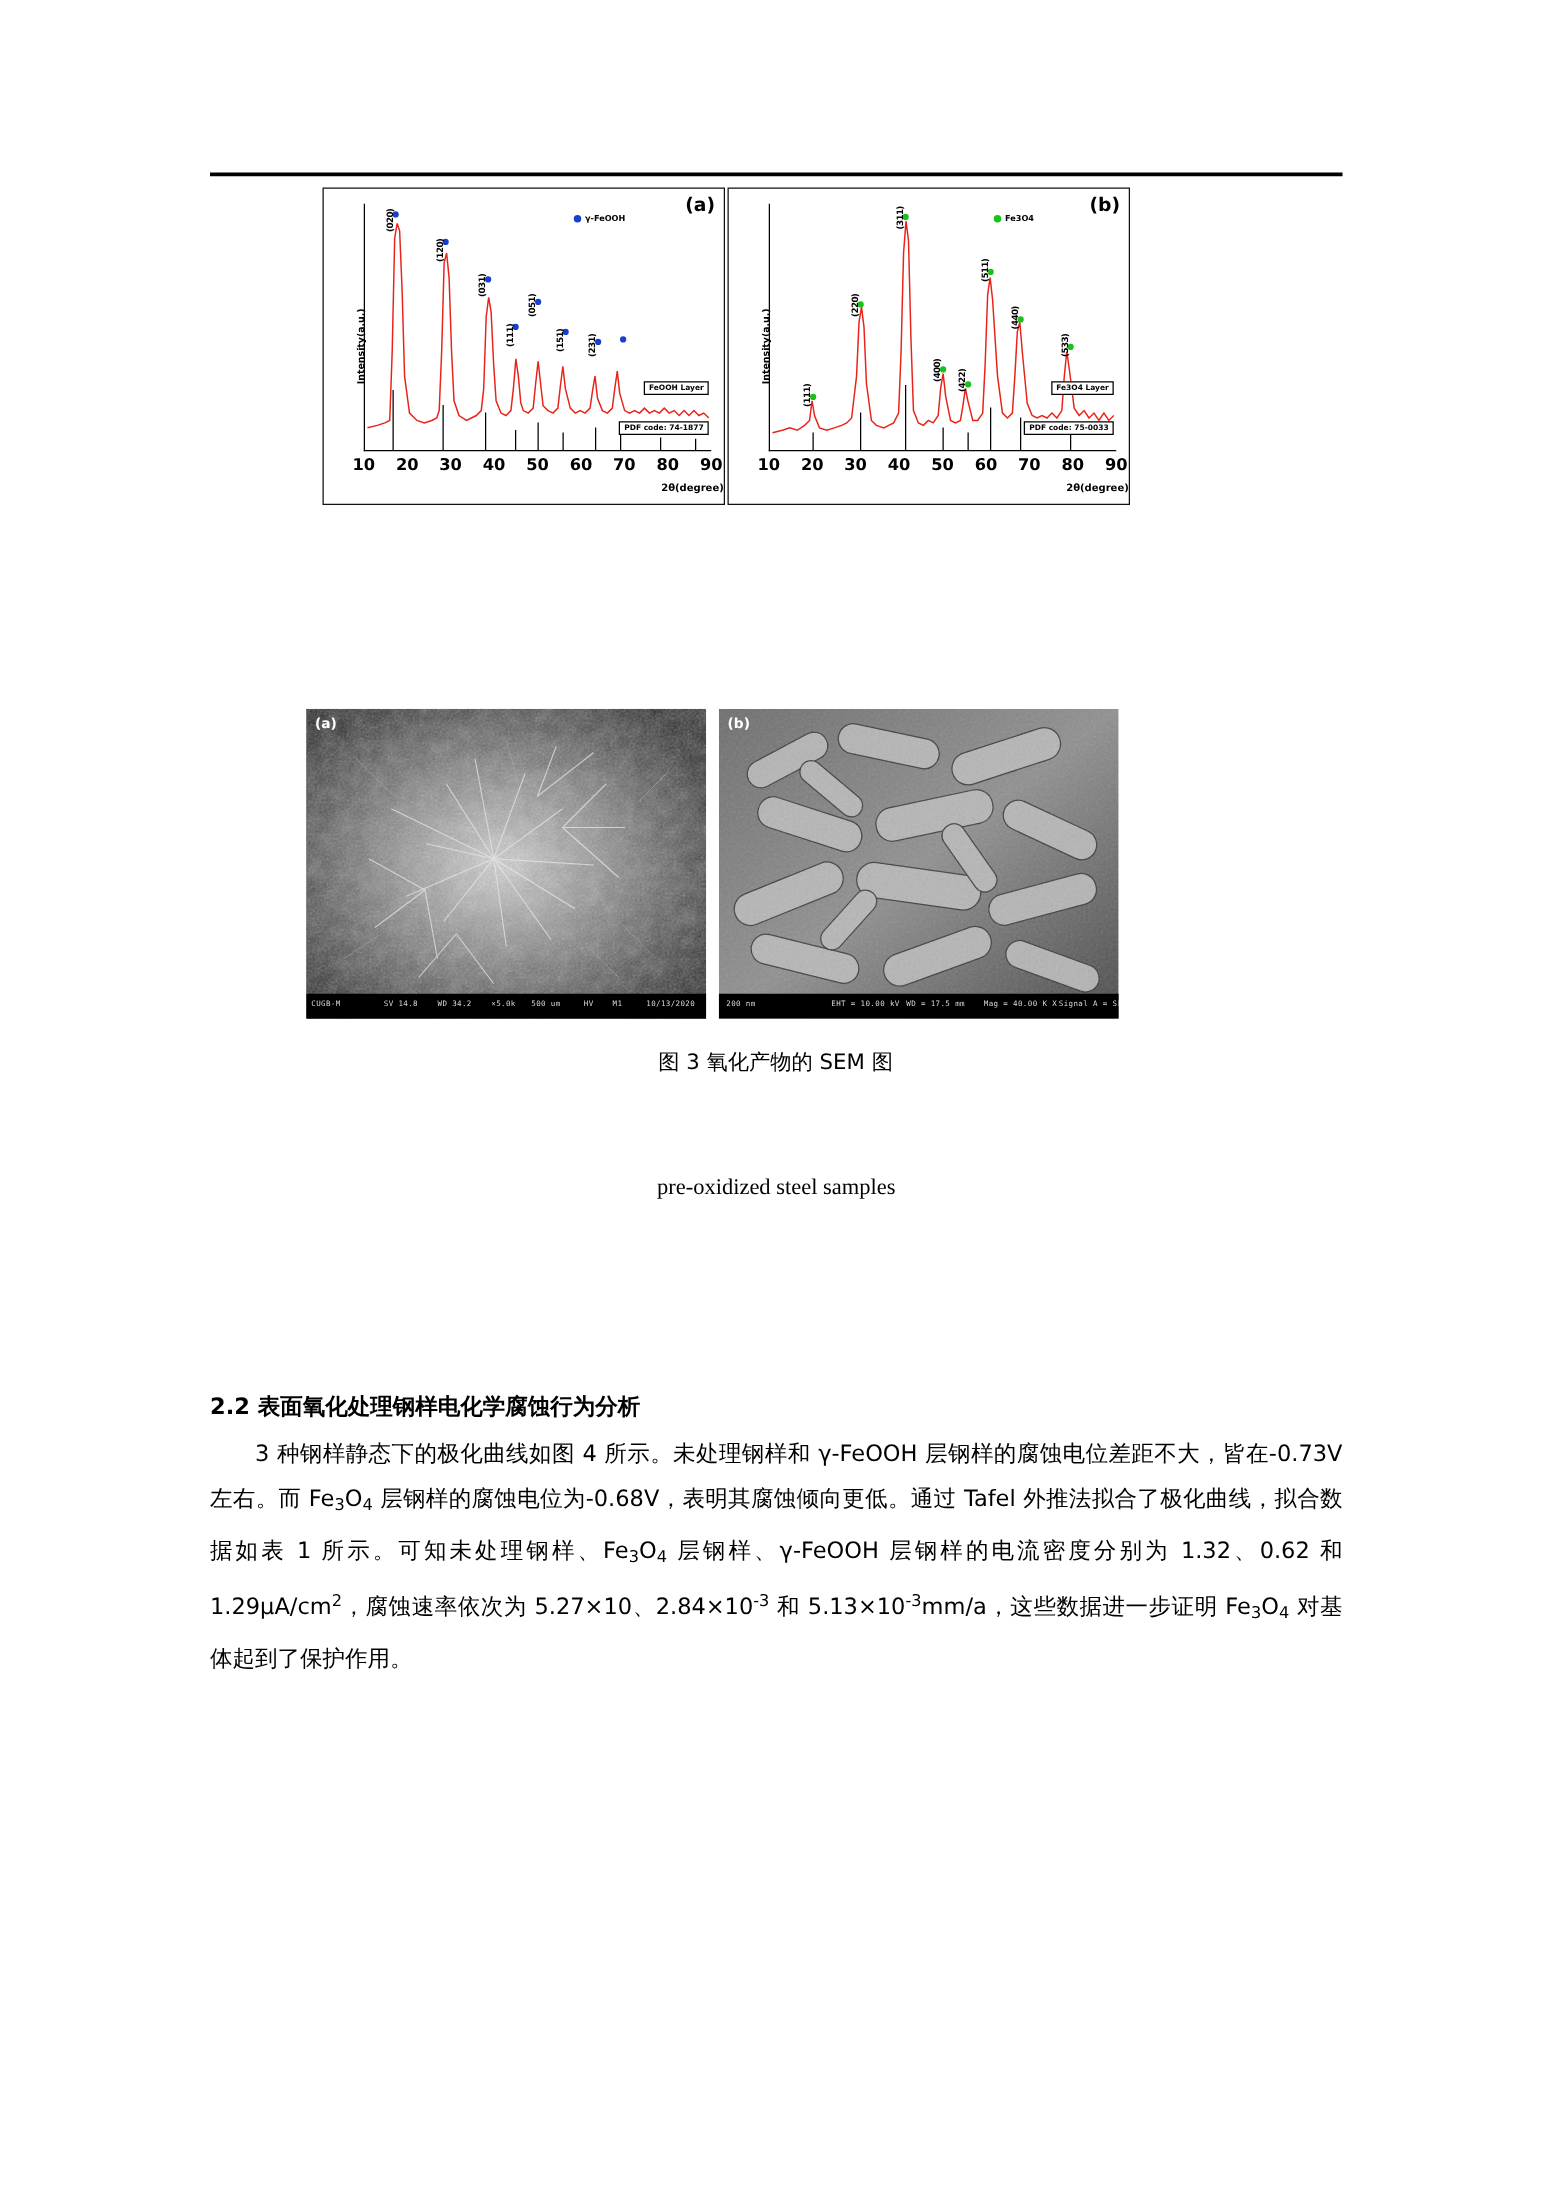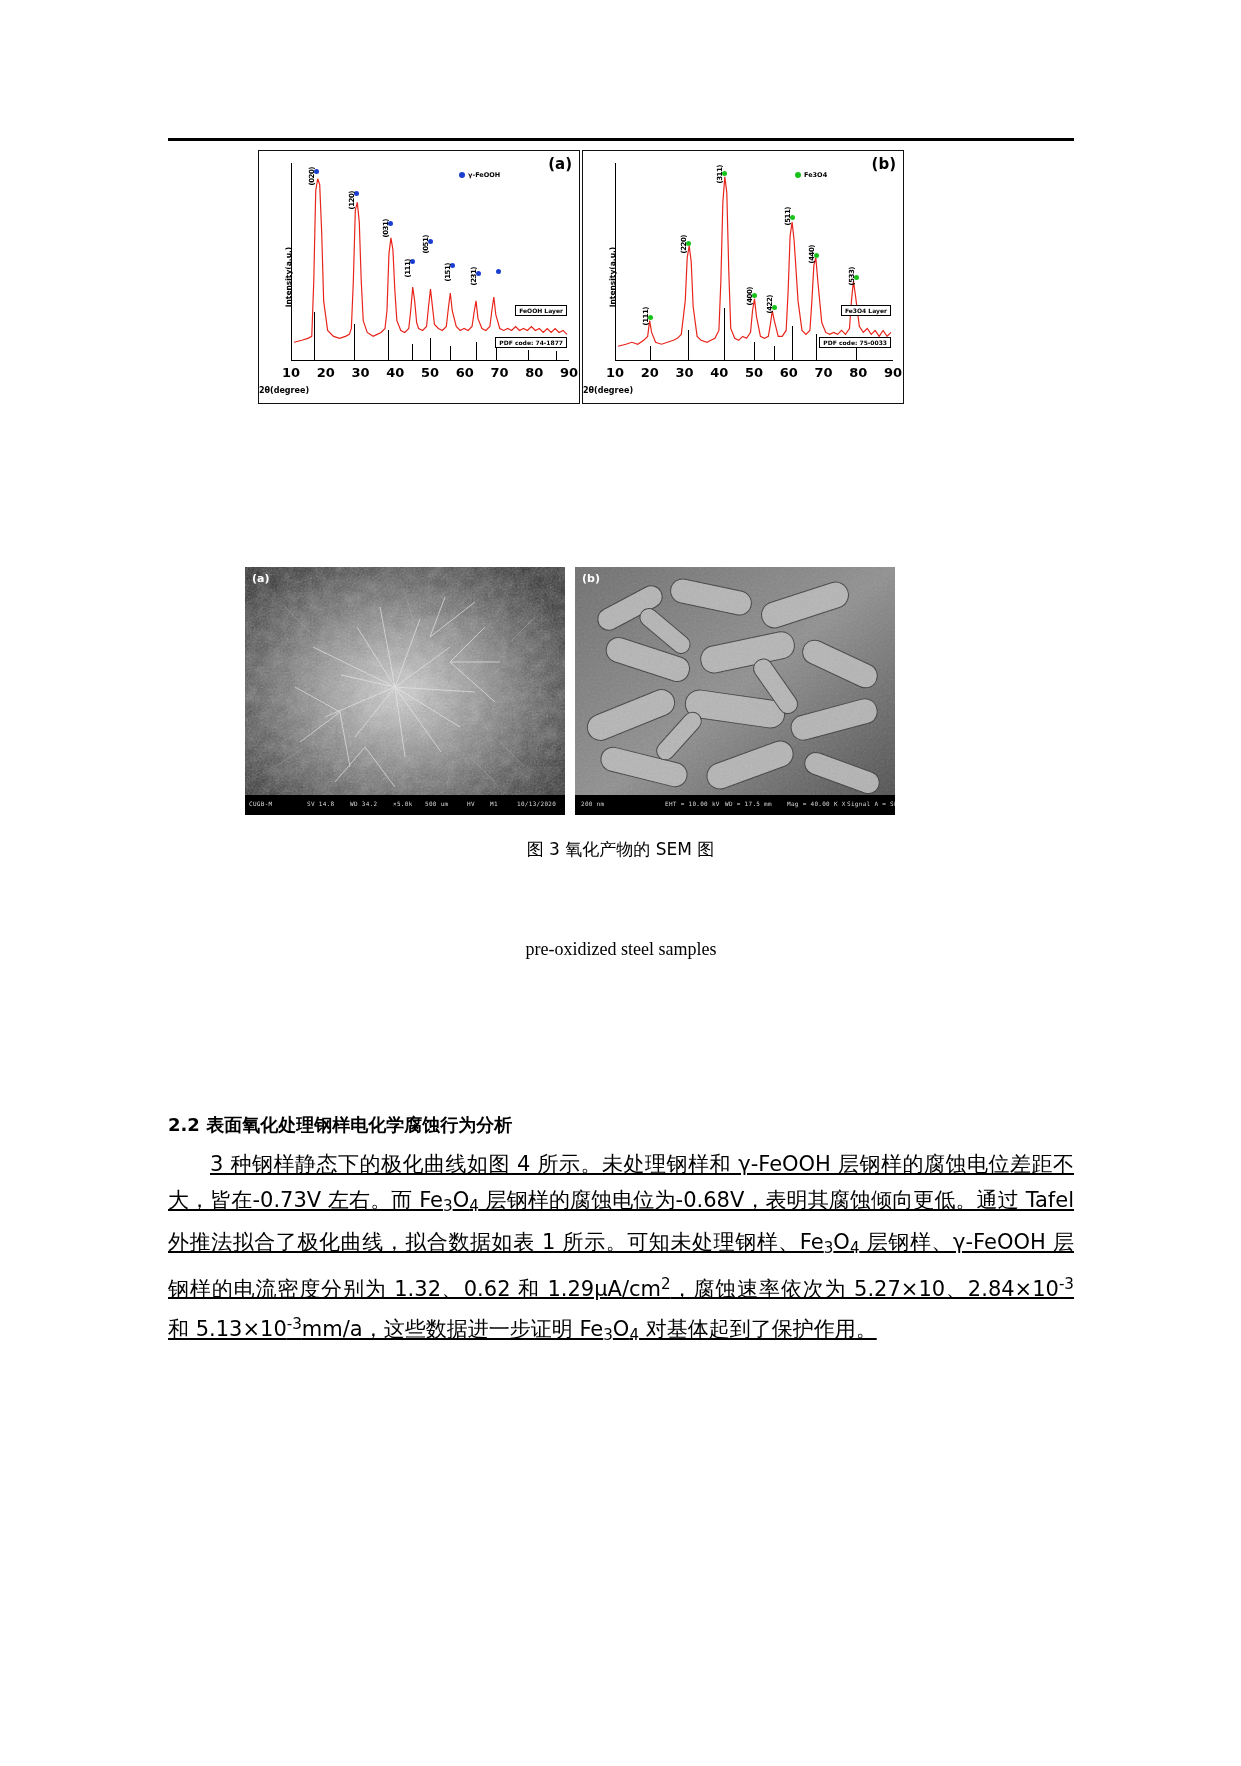--- a/index.html
+++ b/index.html
@@ -127,21 +127,21 @@
     font-weight: bold;
   }
   .axis-ticks span {
     position: absolute;
     transform: translateX(-50%);
   }
   .xlab {
     position: absolute;
     left: 0; right: 0;
     bottom: 8px;
-    text-align: left;
+    text-align: right;
     font-family: "DejaVu Sans", sans-serif;
     font-size: 8px;
     font-weight: bold;
   }
   .boxnote {
     position: absolute;
     font-family: "DejaVu Sans", sans-serif;
     font-size: 6px;
     font-weight: bold;
     border: 1px solid #000;
@@ -254,25 +254,24 @@
     font-family: "DejaVu Sans", sans-serif;
     font-size: 18px;
     font-weight: bold;
   }
   .body-text {
     position: absolute;
     left: 168px;
     top: 1146px;
     width: 906px;
     font-family: "DejaVu Sans", sans-serif;
-    font-size: 21px;
+    font-size: 18px;
     line-height: 36px;
     text-align: justify;
     text-justify: inter-ideograph;
-    text-decoration: underline;
   }
   .body-text p { margin: 0; text-indent: 2em; }
 </style>
 </head>
 <body>
 
 <div class="page">
 
   <div class="header-rule"></div>
 

